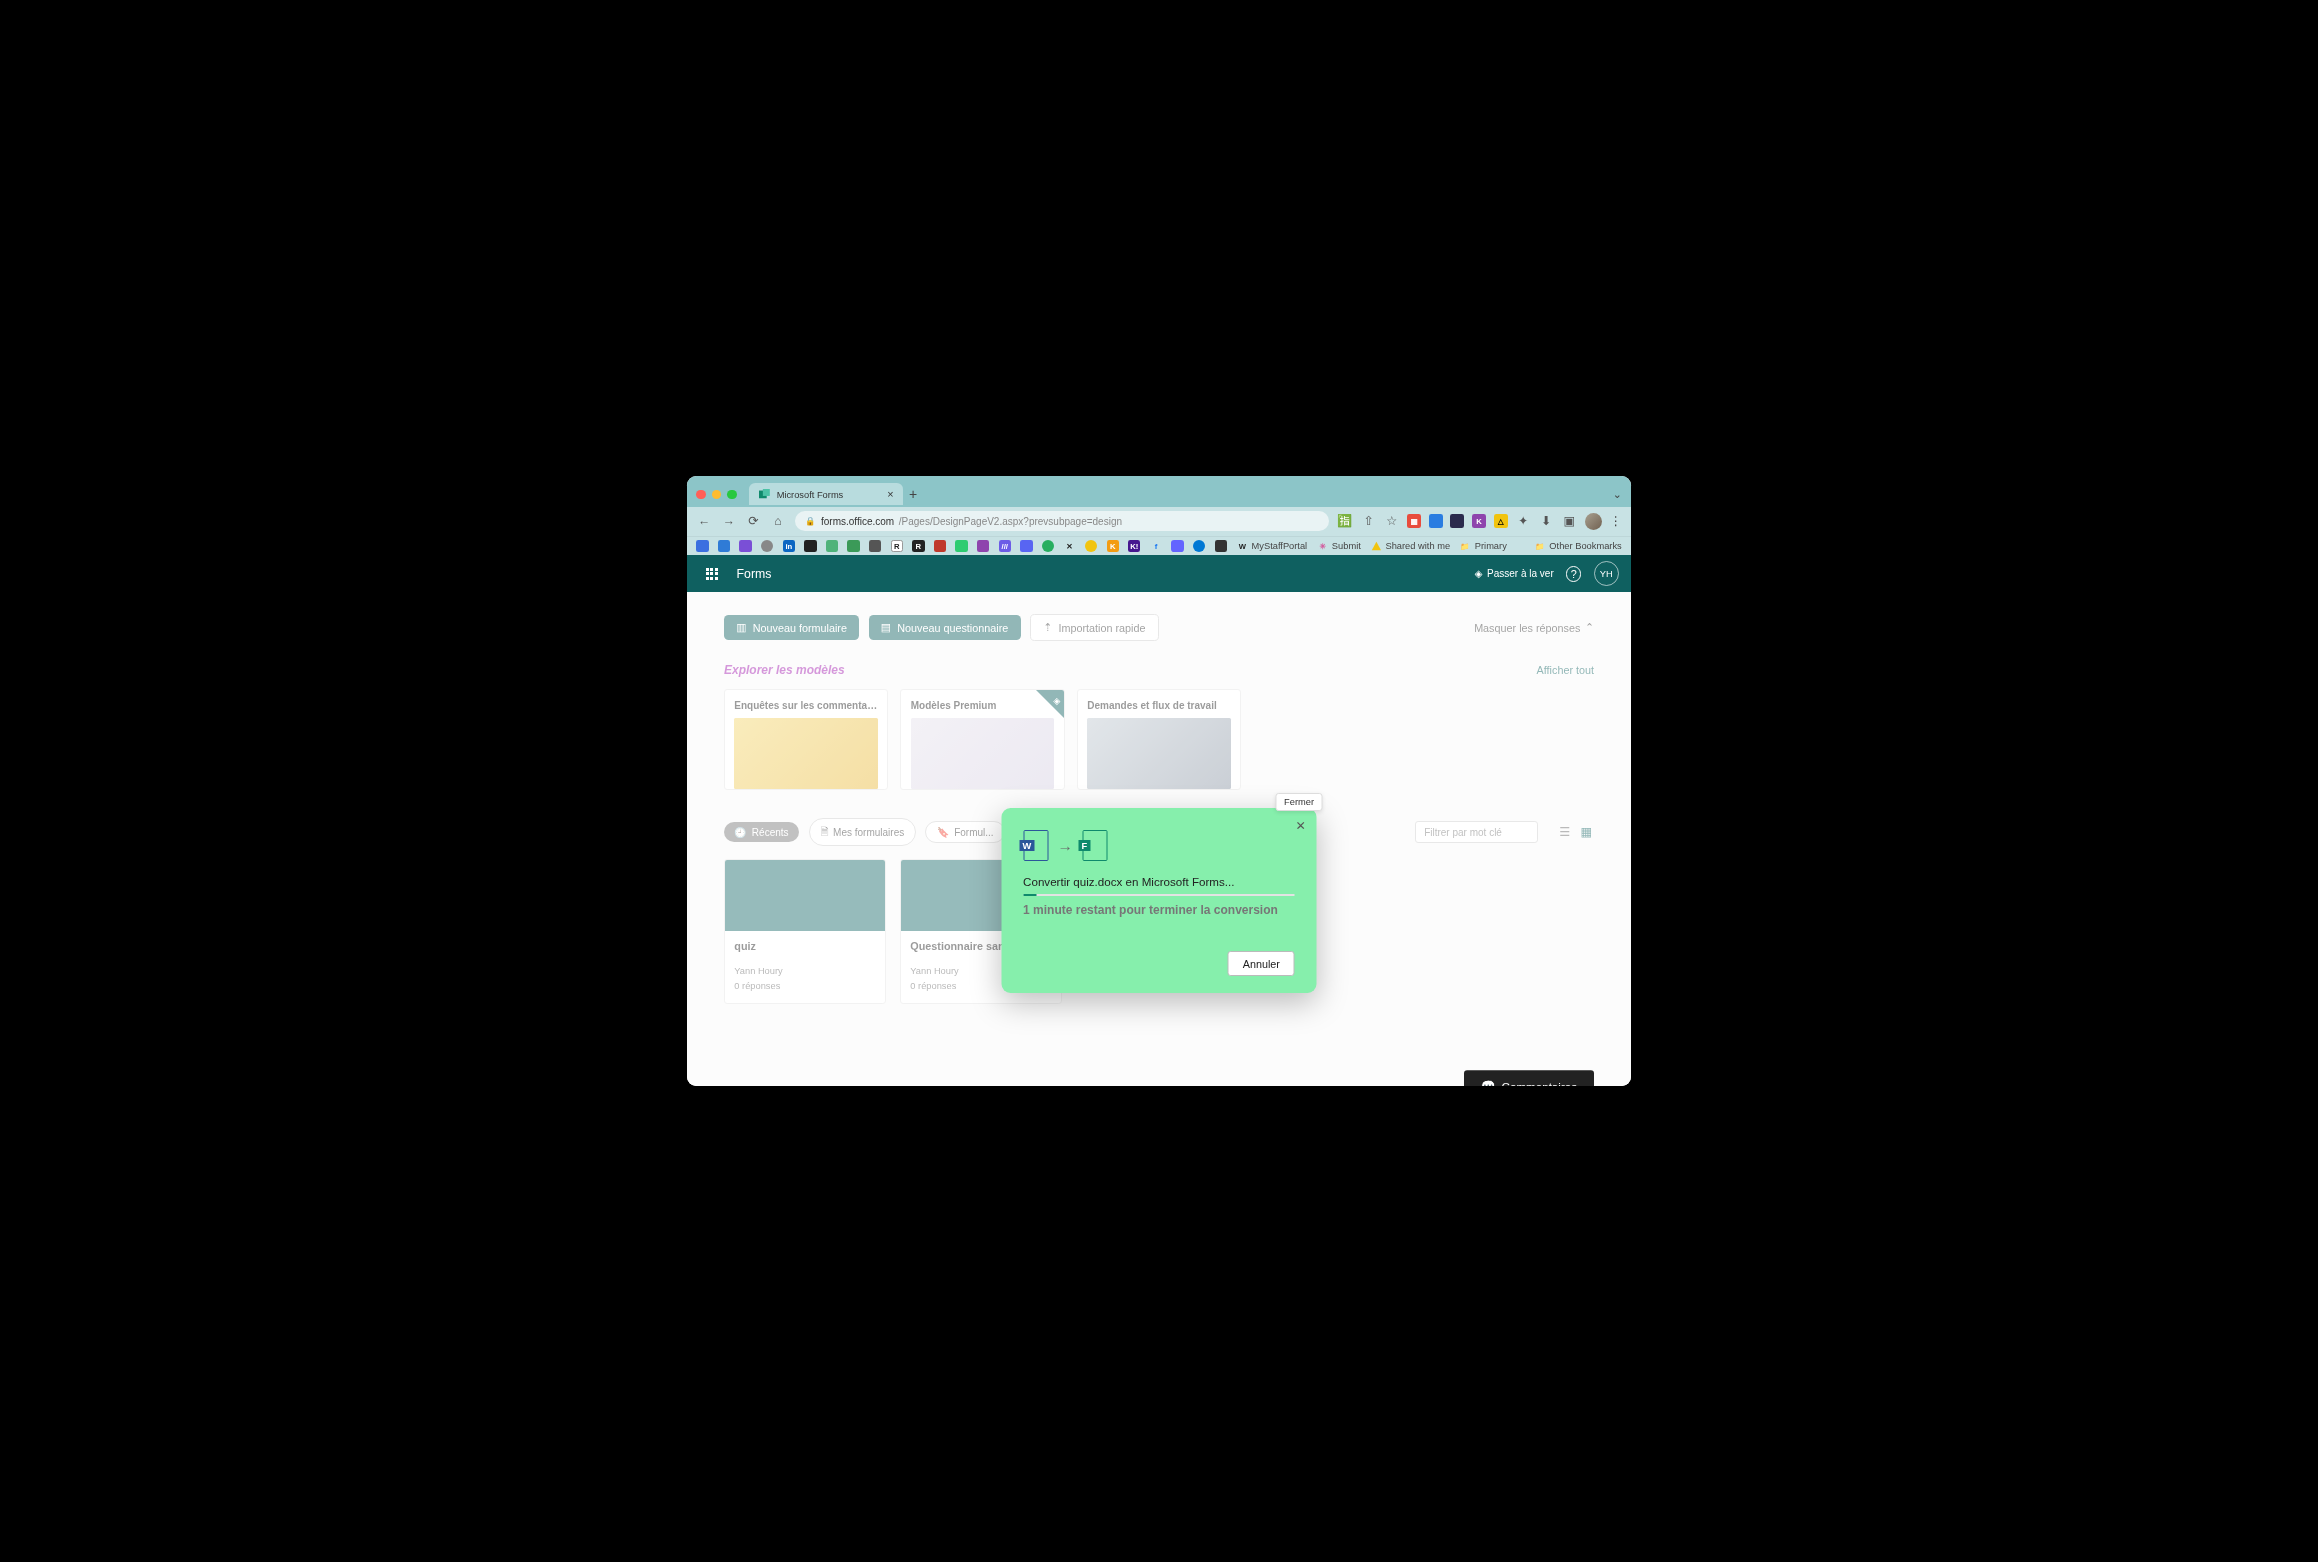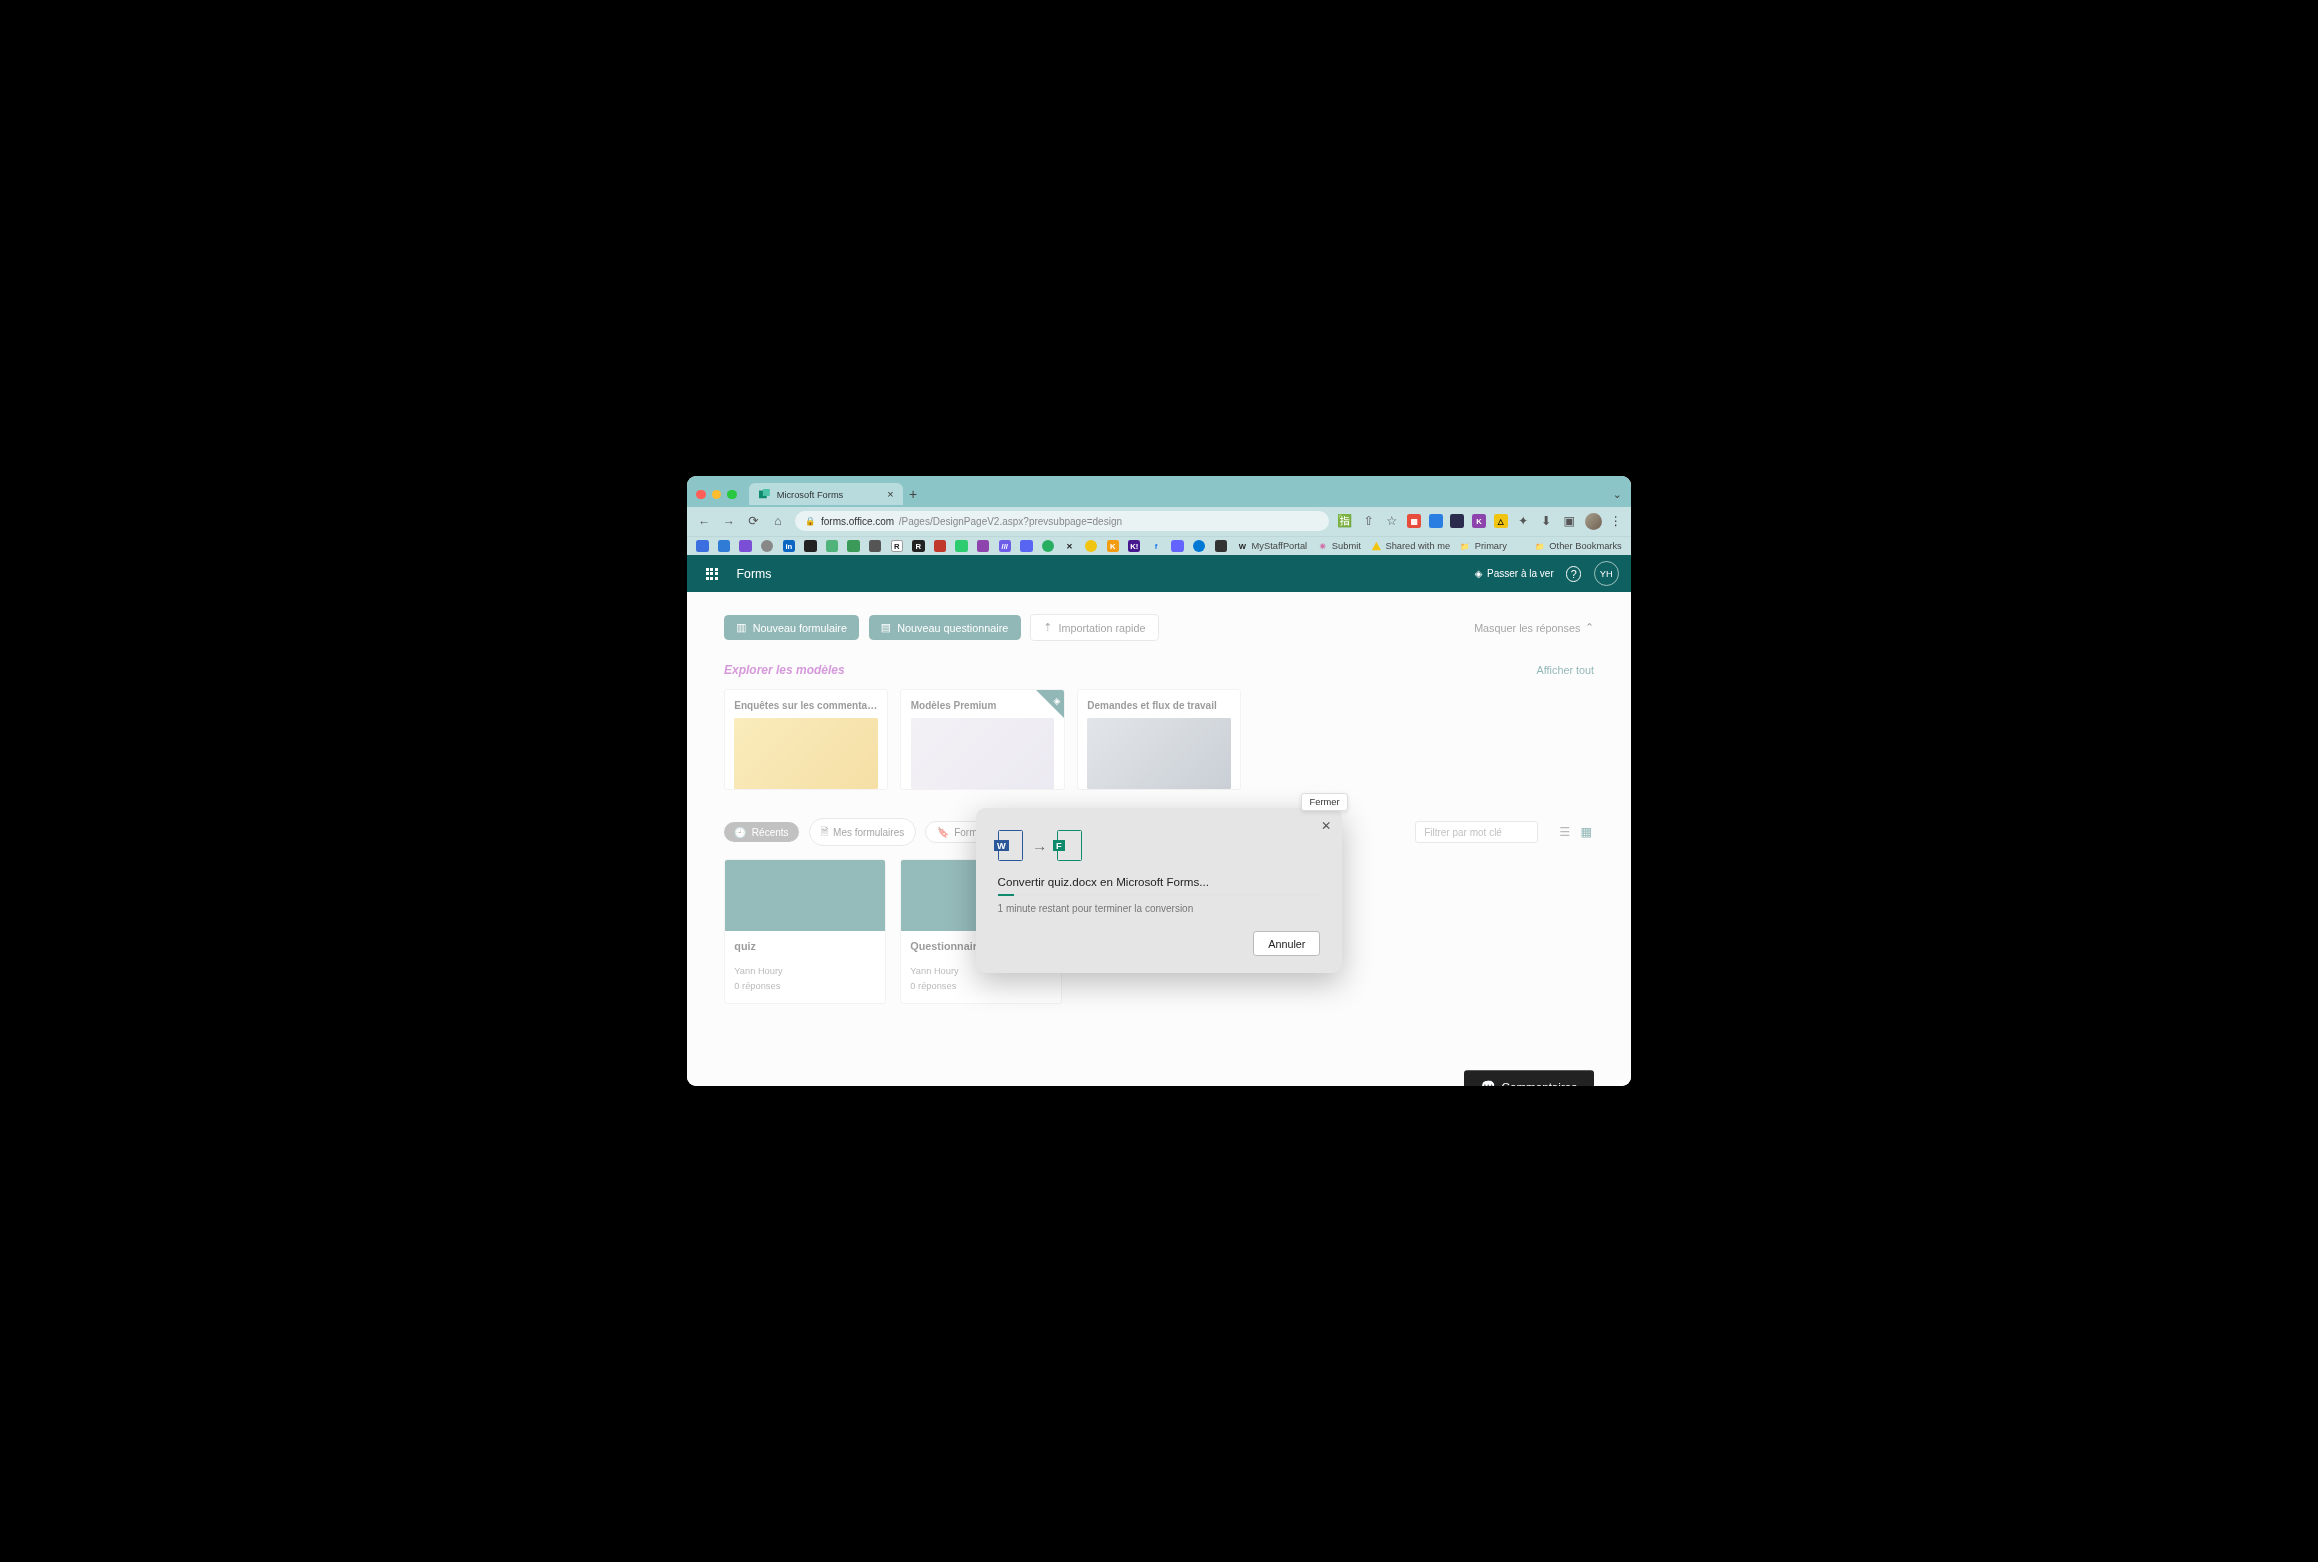--- a/index.html
+++ b/index.html
@@ -79,34 +79,34 @@
 
 .forms-grid { display: grid; grid-template-columns: repeat(auto-fill, 162px); gap: 14px; }
 .form-card { border: 0.8px solid #e3e3e3; border-radius: 3.1px; overflow: hidden; background: #fff; cursor: pointer; }
 .form-thumb { height: 71px; background: #186969; }
 .form-body { padding: 9.3px; }
 .form-title { font-size: 10.8px; font-weight: 600; color: #222; margin-bottom: 12.3px; }
 .form-meta { font-size: 9.3px; color: #666; line-height: 1.6; }
 
 
 .scrim { position: absolute; inset: 0; background: rgba(255,255,255,0.55); }
-.modal { position: absolute; left: 50%; top: 216px; transform: translateX(-50%); width: 366px; background: #e5e5e5; border-radius: 9px; box-shadow: 0 9.3px 31px rgba(0,0,0,0.25); padding: 21.6px 21.6px 17px; }
+.modal { position: absolute; left: 50%; top: 216px; transform: translateX(-50%); width: 315px; background: #86efac; border-radius: 9px; box-shadow: 0 9.3px 31px rgba(0,0,0,0.25); padding: 21.6px 21.6px 17px; }
 .modal-close { position: absolute; top: 10.8px; right: 10.8px; cursor: pointer; color: #555; font-size: 12.3px; }
 .tooltip { position: absolute; top: -15.4px; right: -6.2px; background: #fff; border: 0.8px solid #ddd; border-radius: 3.1px; padding: 3.1px 7.7px; font-size: 9.3px; color: #333; box-shadow: 0 1.5px 4.6px rgba(0,0,0,0.1); }
 .convert-icons { display: flex; align-items: center; gap: 9.3px; margin-bottom: 14px; }
 .doc-icon { width: 25px; height: 31px; border: 1.5px solid; border-radius: 1.5px; position: relative; display: flex; align-items: center; justify-content: center; font-size: 10.8px; font-weight: bold; color: #fff; }
 .doc-word { border-color: #2b579a; }
 .doc-word::before { content: "W"; background: #2b579a; padding: 0.8px 3.1px; position: absolute; left: -4.6px; font-size: 9.3px; }
 .doc-forms { border-color: #0f8a6c; }
 .doc-forms::before { content: "F"; background: #0f8a6c; padding: 0.8px 3.1px; position: absolute; left: -4.6px; font-size: 9.3px; }
 .arrow-icon { color: #666; font-size: 15.4px; }
 .modal-title { font-size: 11.6px; color: #222; margin-bottom: 6.2px; }
 .progress-track { height: 1.5px; background: #e3e3e3; margin-bottom: 7.7px; }
 .progress-fill { height: 100%; width: 5%; background: #0f8a6c; }
-.modal-sub { font-size: 10px; color: #777; margin-bottom: 17px; }
+.modal-sub { font-size: 12px; color: #777; margin-bottom: 34px; font-weight: bold; }
 .modal-actions { display: flex; justify-content: flex-end; }
 .btn-outline { padding: 5.4px 14px; border: 0.8px solid #bbb; background: #fff; border-radius: 3.1px; font-size: 10.8px; cursor: pointer; color: #222; }
 
 .comments-btn { position: absolute; right: 37px; bottom: 0; transform: translateY(50%); background: #222; color: #fff; padding: 9.3px 17px; display: flex; align-items: center; gap: 6.2px; font-size: 11.6px; border-radius: 3.1px 3.1px 0 0; cursor: pointer; }
 
 svg { display: block; }
 </style>
 </head>
 <body>
 

